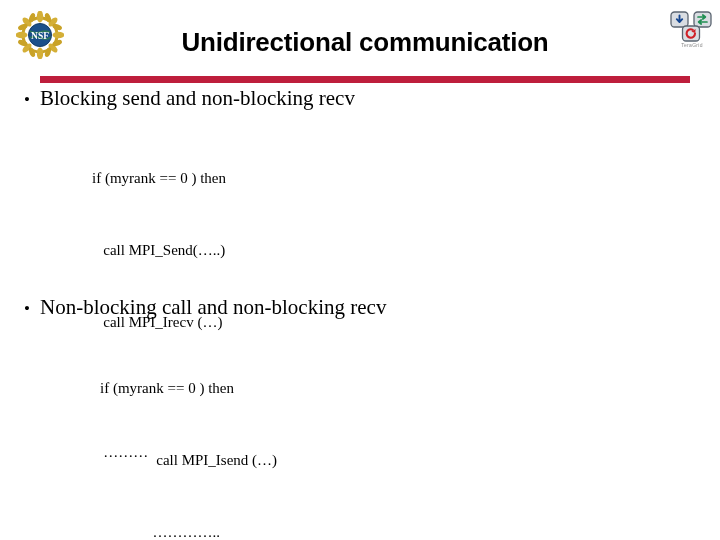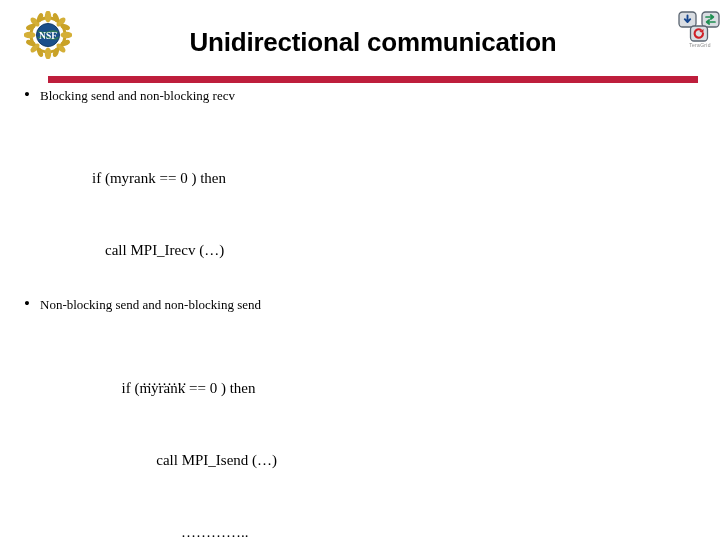--- a/index.html
+++ b/index.html
@@ -17,21 +17,21 @@
   .slide {
     position: relative;
     width: 720px;
     height: 540px;
     background: #ffffff;
   }
 
   
   .header {
     position: absolute;
-    left: 8px;
+    left: 0;
     top: 0;
     width: 596px;
     height: 70px;
   }
   .nsf-logo {
     position: absolute;
     left: 16px;
     top: 11px;
     width: 48px;
     height: 48px;
@@ -83,36 +83,35 @@
     align-items: baseline;
   }
   .bullet-dot {
     width: 16px;
     font-size: 17px;
     line-height: 1;
     color: #000;
     flex: 0 0 auto;
   }
   .bullet-text {
-    font-size: 13px;
+    font-size: 21px;
     color: #000;
     white-space: nowrap;
   }
 
   .code-block {
     position: absolute;
     font-size: 15px;
     line-height: 24px;
     color: #000;
     white-space: pre;
   }
   .code-line {
     white-space: pre;
     min-height: 24px;
-    text-align: center;
   }
   .code-line.blank {
     height: 10px;
     min-height: 10px;
   }
 
   
   #bullet-1 { left: 24px; top: 86px; }
   #code-1   { left: 92px; top: 118px; }
 
@@ -173,30 +172,31 @@
     <div class="rule-bar"></div>
   </div>
 
   <div class="bullet-row" id="bullet-1">
     <span class="bullet-dot">•</span>
     <span class="bullet-text">Blocking send and non-blocking recv</span>
   </div>
 
   <div class="code-block" id="code-1">
     <div class="code-line">if (myrank == 0 ) then</div>
+    <div class="code-line">   call MPI_Send(…..)</div>
     <div class="code-line">   call MPI_Irecv (…)</div>
     <div class="code-line blank"></div>
     <div class="code-line">   ………</div>
     
     
   </div>
 
   <div class="bullet-row" id="bullet-2">
     <span class="bullet-dot">•</span>
-    <span class="bullet-text">Non-blocking send and non-blocking send</span>
+    <span class="bullet-text">Non-blocking call and non-blocking recv</span>
   </div>
 
   <div class="code-block" id="code-2">
     <div class="code-line">if (myrank == 0 ) then</div>
     <div class="code-line">               call MPI_Isend (…)</div>
     <div class="code-line">              …………..</div>
     
     
     
     

